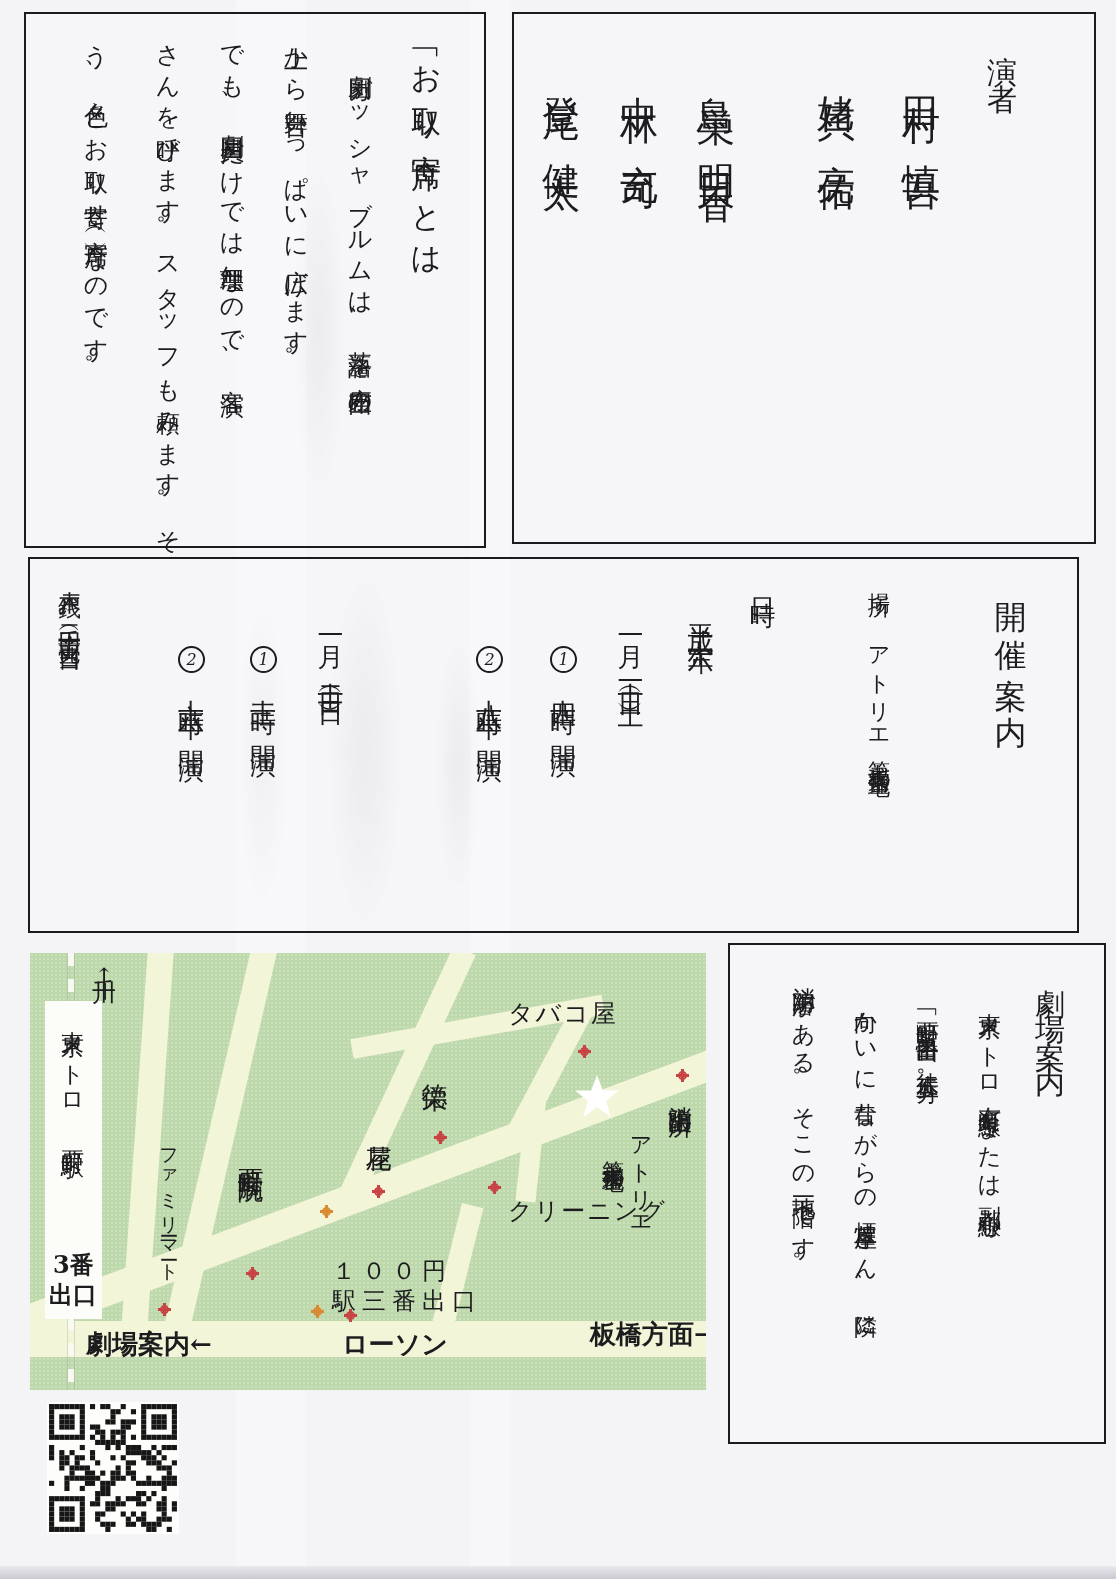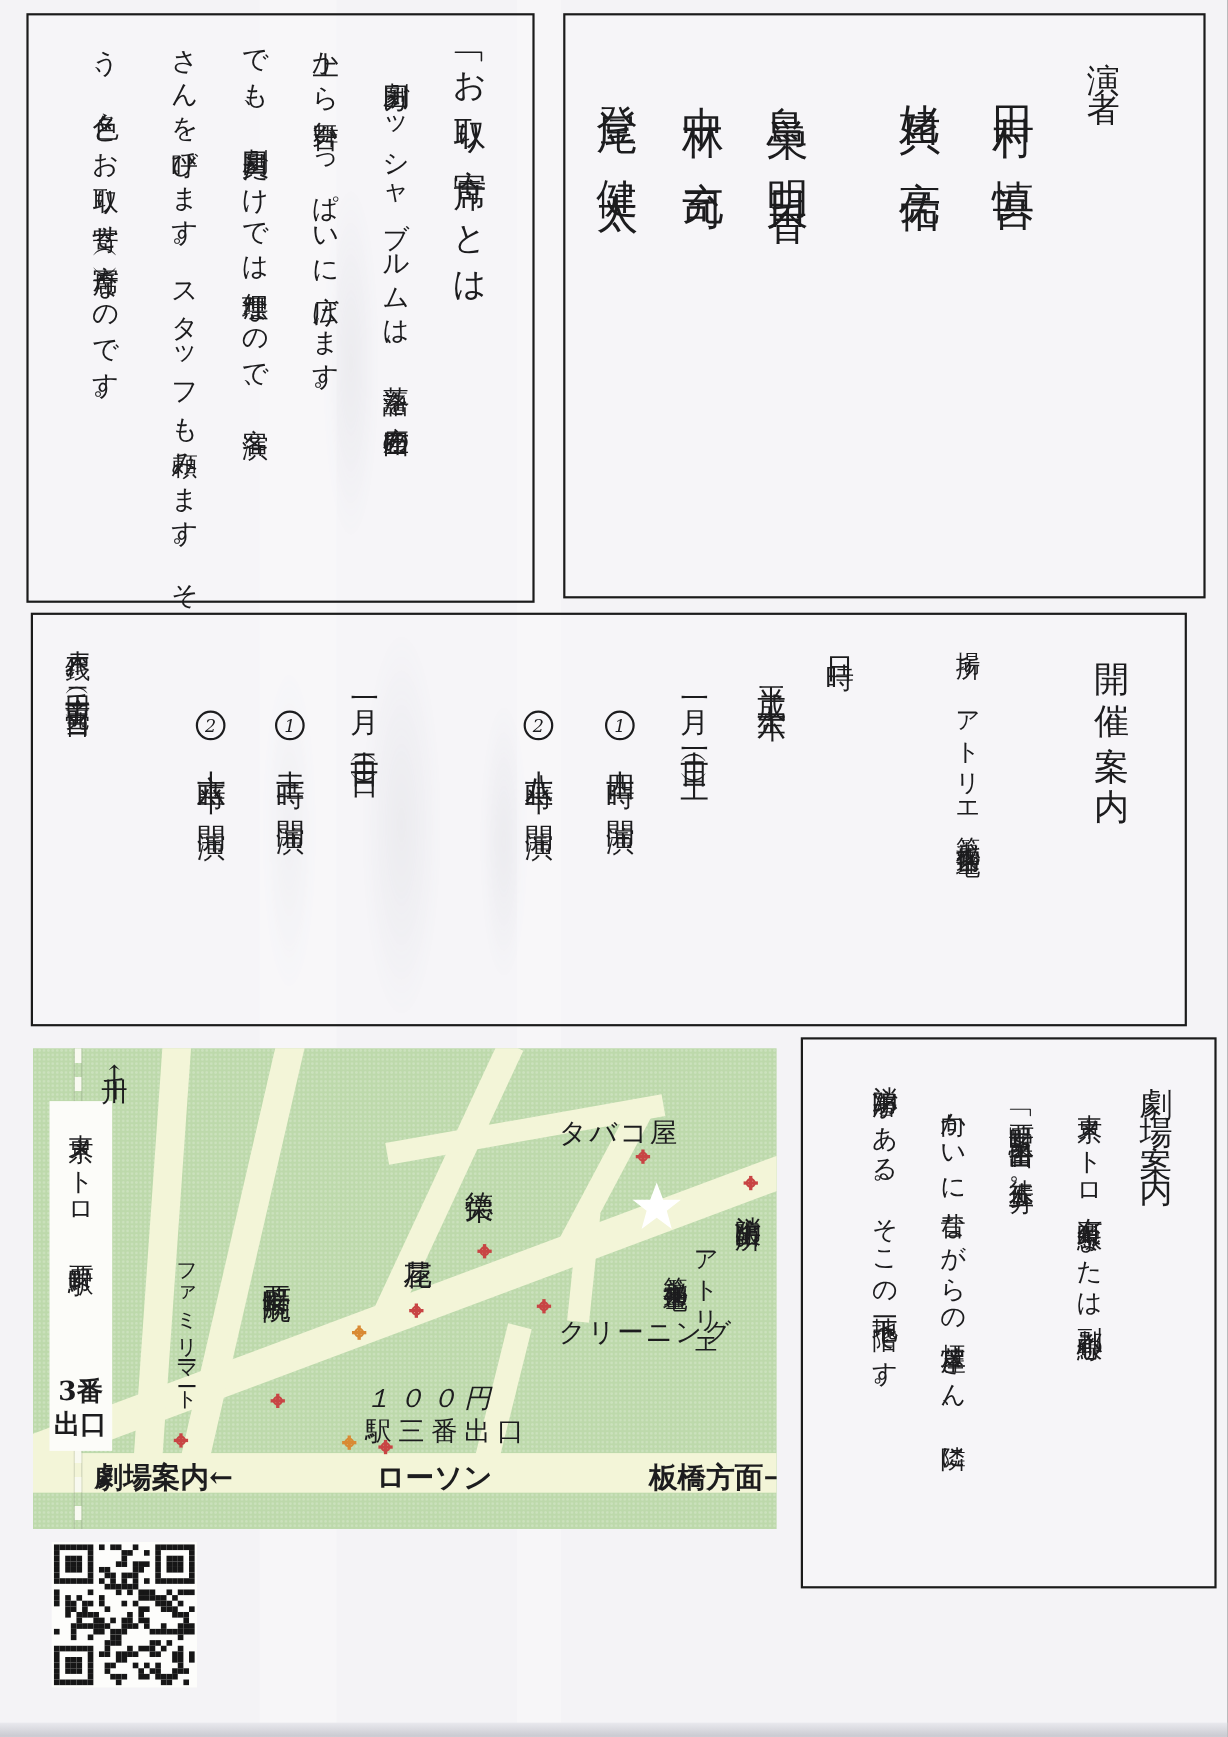--- a/index.html
+++ b/index.html
@@ -107,34 +107,34 @@
 
     <div class="rail"></div>
 
     <div class="station">
       <div class="vtext" style="left:16px;top:12px;font-size:23px;letter-spacing:3px;">東京メトロ　要町駅</div>
       <div class="htext" style="left:8px;top:252px;font-size:24px;font-weight:bold;">3番</div>
       <div class="htext" style="left:4px;top:282px;font-size:24px;font-weight:bold;">出口</div>
     </div>
 
     <div class="vtext" style="left:62px;top:6px;font-size:24px;letter-spacing:2px;">千川↑</div>
-    <div class="htext" style="left:478px;top:64px;font-size:25px;letter-spacing:2px;">タバコ屋</div>
+    <div class="htext" style="left:478px;top:48px;font-size:25px;letter-spacing:2px;">タバコ屋</div>
     <div class="vtext" style="left:392px;top:110px;font-size:26px;letter-spacing:2px;">徳栄</div>
     <div class="vtext" style="left:336px;top:172px;font-size:26px;letter-spacing:2px;">花屋</div>
     <div class="vtext" style="left:130px;top:182px;font-size:19px;letter-spacing:1px;">ファミリーマート</div>
     <div class="vtext" style="left:208px;top:196px;font-size:26px;letter-spacing:2px;">要町病院</div>
     <div class="htext" style="left:430px;top:246px;font-size:24px;letter-spacing:2px;padding-left:48px;">クリーニング</div>
     <div class="vtext" style="left:638px;top:134px;font-size:24px;letter-spacing:2px;">消防出張所</div>
     <div class="vtext" style="left:600px;top:168px;font-size:22px;letter-spacing:2px;">アトリエ</div>
     <div class="vtext" style="left:572px;top:190px;font-size:22px;letter-spacing:2px;">第七秘密基地</div>
-    <div class="htext" style="left:302px;top:306px;font-size:24px;letter-spacing:6px;font-style:italic;">１００円</div>
+    <div class="htext" style="left:302px;top:306px;font-size:24px;letter-spacing:6px;">１００円</div>
     <div class="htext" style="left:302px;top:336px;font-size:24px;letter-spacing:6px;">駅三番出口</div>
     <div class="htext" style="left:56px;top:378px;font-size:26px;font-weight:bold;">劇場案内←</div>
     <div class="htext" style="left:312px;top:378px;font-size:26px;font-weight:bold;">ローソン</div>
-    <div class="htext" style="left:560px;top:378px;font-size:26px;font-weight:bold;">板橋方面→</div>
+    <div class="htext" style="left:560px;top:368px;font-size:26px;font-weight:bold;">板橋方面→</div>
 
     <div class="star">
       <svg width="46" height="44" viewBox="0 0 100 96">
           <polygon points="50,0 63,34 98,34 70,56 80,92 50,70 20,92 30,56 2,34 37,34" fill="#ffffff"></polygon>
         </svg>
     </div>
 
     <div class="marker" style="left:548px;top:92px;color:#c84444;">
         <i></i>
       </div>

